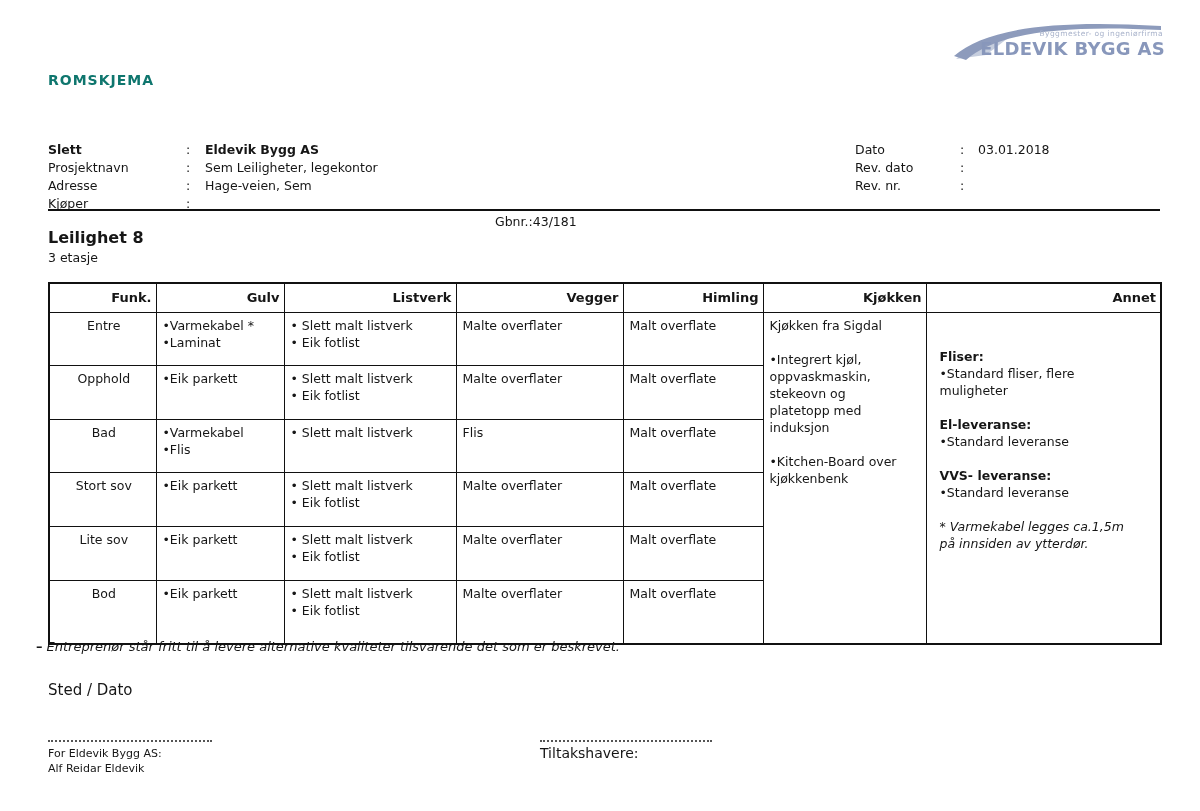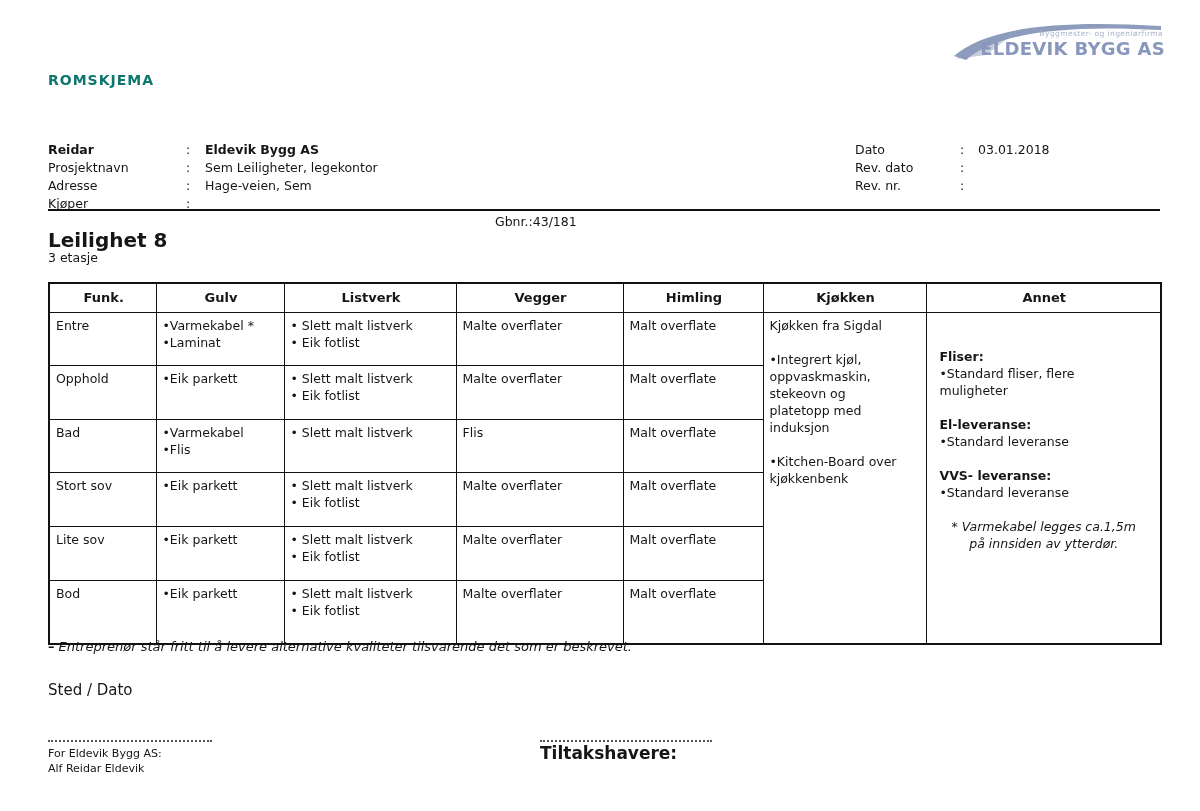--- a/index.html
+++ b/index.html
@@ -30,50 +30,50 @@
   .meta-label { position:absolute; left:0; }
   .meta-colon-l { position:absolute; left:138px; }
   .meta-value-l { position:absolute; left:157px; white-space:nowrap; }
   .row-bold .meta-label, .row-bold .meta-value-l { font-weight:bold; }
   .meta-gbnr { position:absolute; left:447px; top:36px; }
   .meta-label-r { position:absolute; left:807px; }
   .meta-colon-r { position:absolute; left:912px; }
   .meta-value-r { position:absolute; left:930px; white-space:nowrap; }
   .header-rule { position:absolute; left:48px; top:209px; width:1112px; height:2px; background:#111; }
   
-  .section-title { position:absolute; left:48px; top:228px; font-size:20px; font-weight:bold; }
+  .section-title { position:absolute; left:48px; top:228px; font-size:16px; font-weight:bold; }
   .section-sub   { position:absolute; left:48px; top:250px; font-size:12.5px; }
   
   table.room {
     position:absolute; left:48px; top:282px; width:1112px;
     border-collapse:collapse; table-layout:fixed;
     font-size:12.5px; line-height:17px;
   }
   table.room th, table.room td { border:1px solid #111; }
   table.room { border:2px solid #111; }
   table.room th {
-    text-align:center; font-size:13px; font-weight:bold;
+    text-align:right; font-size:13px; font-weight:bold;
     padding:1px 4px 1px 6px; height:29px;margin-top:34px;
   }
   table.room td { vertical-align:top; padding:4px 4px 2px 6px; white-space:pre-line; }
-  td.funk-cell { vertical-align:middle; white-space:nowrap; }
+  td.funk-cell { vertical-align:middle; white-space:nowrap;text-align:center; }
   td.merge-cell { padding-top:20px; }
   td.annet-cell { padding:0; }
   .annet-inner { display:flex; flex-direction:column; height:100%; padding:14px 8px 8px 7px; }
   .annet-label { font-weight:bold; }
   .annet-text  { white-space:pre-line; margin-bottom:17px; }
-  .footnote { margin-top:auto; font-style:italic; white-space:pre-line; padding-bottom:4px;text-align:center; }
+  .footnote { margin-top:auto; font-style:italic; white-space:pre-line; padding-bottom:4px; }
   
   .disclaimer {
-    position:absolute; left:48px; top:639px; font-size:13px; font-style:italic;
+    position:absolute; left:36px; top:639px; font-size:13px; font-style:italic;
   }
   .disclaimer b { font-style:normal; font-weight:bold; margin-right:4px; }
   .sted-dato { position:absolute; left:48px; top:681px; font-size:15px; }
   .sig-left  { position:absolute; left:48px;  top:740px; width:220px; font-size:11px; line-height:15px; }
-  .sig-right { position:absolute; left:540px; top:740px; width:220px; font-size:17px; line-height:15px;font-weight:bold; }
+  .sig-right { position:absolute; left:540px; top:740px; width:220px; font-size:14px; line-height:15px; }
   .sig-line  { border-top:2px dotted #555; margin-bottom:4px; }
   .sig-line.l { width:164px; } .sig-line.r { width:172px; }
 </style>
 </head>
 <body>
 
 <div class="page">
 
   <div class="doc-title">ROMSKJEMA</div>
 
@@ -83,21 +83,21 @@
         <path d="M6,41 C18,30 38,22 62,17 L36,37 Z" fill="#c6cede"></path>
         <path d="M4,38 C34,12 96,1 211,8 L211,12 C104,6 44,17 16,42 Z" fill="#8d9bbc"></path>
       </svg>
     </span>
     <span class="logo-tagline">Byggmester- og ingeniørfirma</span>
     <span class="logo-name">ELDEVIK BYGG AS</span>
   </div>
 
   <div class="meta">
     <div class="meta-row row-bold">
-      <span class="meta-label">Reidar</span>
+      <span class="meta-label">Slett</span>
       <span class="meta-colon-l">:</span>
       <span class="meta-value-l">Eldevik Bygg AS</span>
       <span class="meta-label-r">Dato</span>
       <span class="meta-colon-r">:</span>
       <span class="meta-value-r">03.01.2018</span>
     </div>
     <div class="meta-row">
       <span class="meta-label">Prosjektnavn</span>
       <span class="meta-colon-l">:</span>
       <span class="meta-value-l">Sem Leiligheter, legekontor</span>

